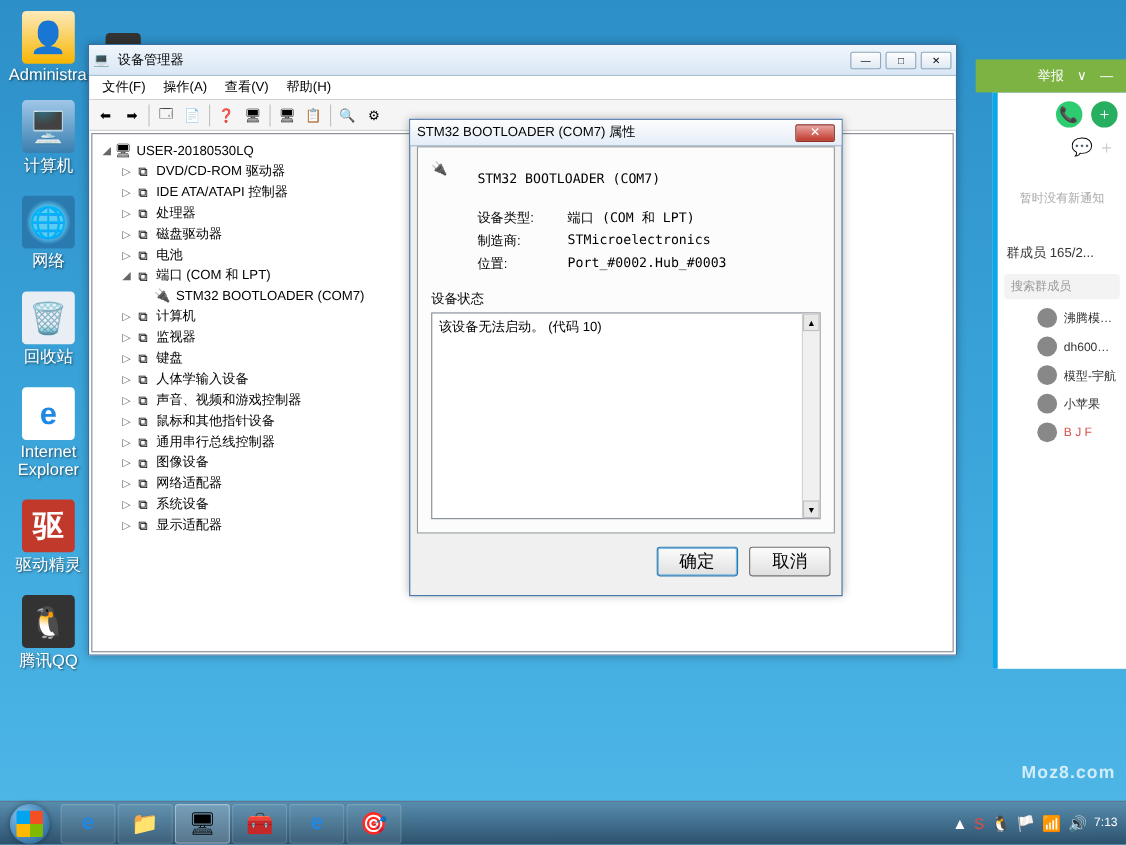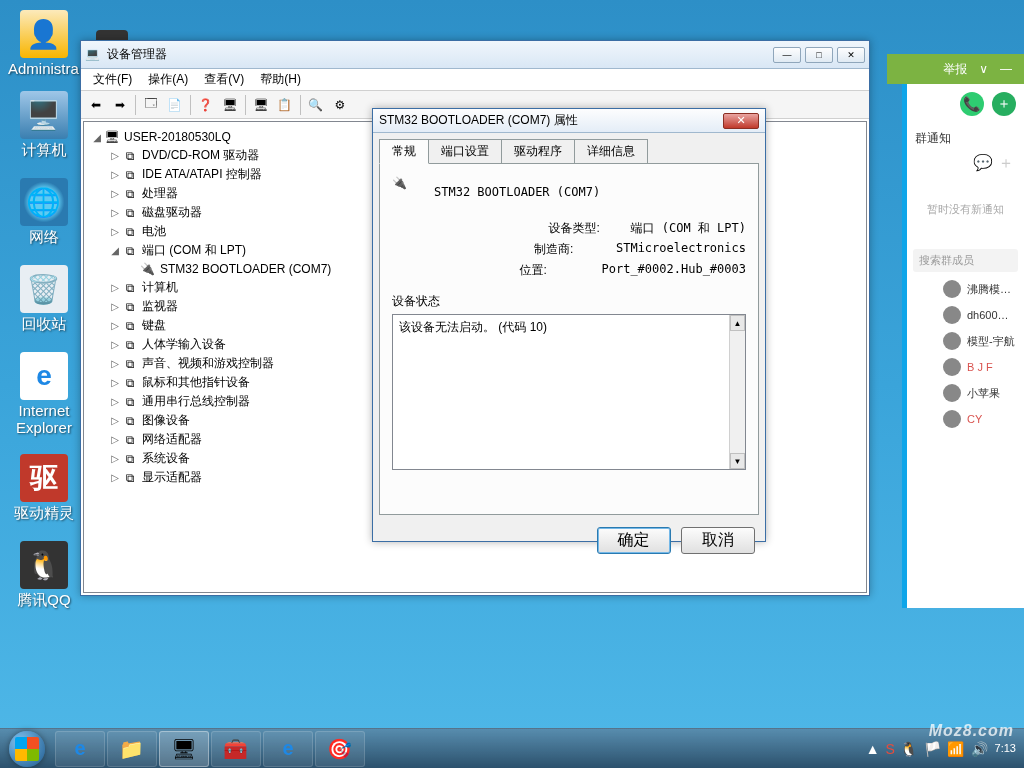--- a/index.html
+++ b/index.html
@@ -36,25 +36,25 @@
 .props { position: absolute; top: 108px; left: 372px; width: 394px; height: 434px; background: #f0f0f0; border: 1px solid #3b6ea5; box-shadow: 0 0 8px rgba(0,0,0,.3); }
 .props .ptitle { height: 24px; background: linear-gradient(#fdfdfe,#e4edf7); display: flex; align-items: center; font-size: 12px; padding: 0 6px; border-bottom: 1px solid #a0b8ce; }
 .props .ptitle .pt { flex: 1; }
 .props .closebtn { width: 36px; height: 16px; background: linear-gradient(#e9a4a1,#c0392b); border: 1px solid #8b2e23; border-radius: 2px; color: #fff; font-size: 11px; display: flex; align-items: center; justify-content: center; cursor: pointer; }
 .props .tabs { display: flex; margin: 6px 6px 0; font-size: 12px; }
 .props .tab { padding: 3px 12px; border: 1px solid #919b9c; border-bottom: none; background: #f0f0f0; margin-right: -1px; cursor: pointer; position: relative; }
 .props .tab.active { background: #fcfcfc; border-bottom: 1px solid #fcfcfc; margin-bottom: -1px; z-index: 2; }
 .props .panel { margin: 0 6px 6px; border: 1px solid #919b9c; background: #fcfcfc; height: 352px; padding: 12px; font-size: 12px; }
 .props .devrow { display: flex; align-items: center; margin-bottom: 12px; }
 .props .devico { width: 32px; height: 32px; margin-right: 10px; }
-.props .kv { display: flex; margin: 4px 0 4px 42px; justify-content: flex-end; }
+.props .kv { display: flex; margin: 4px 0 4px 42px; }
 .props .kv .k { width: 82px; }
 .props .status-group { margin-top: 14px; }
 .props .status-label { margin-bottom: 4px; }
-.props .status-box { width: 100%; height: 156px; border: 1px solid #828790; background: #fff; padding: 4px 6px; font-size: 12px; position: relative; }
+.props .status-box { width: 100%; height: 188px; border: 1px solid #828790; background: #fff; padding: 4px 6px; font-size: 12px; position: relative; }
 .props .status-box .scroll { position: absolute; right: 0; top: 0; bottom: 0; width: 16px; background: #f0f0f0; border-left: 1px solid #d0d0d0; display: flex; flex-direction: column; }
 .props .status-box .sbtn { height: 16px; border: 1px solid #c0c0c0; background: #e8e8e8; font-size: 8px; display: flex; align-items: center; justify-content: center; }
 .props .status-box .strack { flex: 1; }
 .props .btns { text-align: right; padding: 6px 10px; }
 .props .pbtn { padding: 2px 20px; font-size: 16px; border: 1px solid #707070; background: linear-gradient(#fcfcfc,#e0e0e0); border-radius: 3px; margin-left: 6px; cursor: pointer; }
 .props .pbtn.primary { border-color: #2a7ab0; box-shadow: 0 0 0 1px #74b8e8 inset; }
 
 
 .qq { position: absolute; top: 84px; right: 0; width: 122px; height: 524px; background: #fff; border-left: 5px solid #0ea5e9; font-size: 12px; }
 .qq .qqtop { height: 30px; background: #7cb342; display: flex; align-items: center; justify-content: flex-end; padding: 0 6px; color: #fff; position: absolute; top: -30px; left: -20px; right: 0; }
@@ -74,21 +74,21 @@
 .start { width: 54px; height: 40px; display: flex; align-items: center; justify-content: center; cursor: pointer; }
 .orb { width: 36px; height: 36px; border-radius: 18px; background: radial-gradient(circle at 30% 30%, #7ec0ee, #1e5a8e); box-shadow: 0 0 6px rgba(0,0,0,.4); position: relative; }
 .orb::after { content: ""; position: absolute; inset: 6px; background: conic-gradient(#f25022 0 25%, #7fba00 25% 50%, #ffb900 50% 75%, #00a4ef 75% 100%); border-radius: 2px; }
 .tb-app { width: 50px; height: 36px; margin: 0 1px; border: 1px solid rgba(255,255,255,.15); border-radius: 3px; background: rgba(255,255,255,.08); display: flex; align-items: center; justify-content: center; font-size: 20px; cursor: pointer; }
 .tb-app.active { background: rgba(255,255,255,.2); border-color: rgba(255,255,255,.35); }
 .tray { margin-left: auto; display: flex; align-items: center; gap: 6px; padding: 0 8px; font-size: 11px; color: #fff; height: 100%; }
 .tray .tico { cursor: pointer; font-size: 14px; }
 .tray .clock { text-align: center; line-height: 1.2; }
 
 
-.wm { position: absolute; right: 10px; bottom: 28px; color: rgba(255,255,255,.75); font-size: 16px; font-style: italic; font-weight: bold; letter-spacing: 1px; }
+.wm { position: absolute; right: 10px; bottom: 56px; color: rgba(255,255,255,.75); font-size: 16px; font-weight: bold; letter-spacing: 1px; }
 
 
 .ico-computer { background: linear-gradient(#9fc7e8,#3a7fb0); border-radius: 3px; }
 .ico-network  { background: radial-gradient(circle,#5ecbf2 40%,#2a7ab0 60%); border-radius: 50%; }
 .ico-recycle  { background: #e8eef3; border-radius: 6px; }
 .ico-ie       { background: #fff; border-radius: 50%; }
 .ico-red      { background: #c0392b; color: #fff; font-weight: bold; }
 .ico-qq       { background: #333; border-radius: 50%; }
 .ico-folder   { background: linear-gradient(#fceabb,#f8b500); border-radius: 4px; }
 .ico-dark     { background: #333; }
@@ -265,26 +265,20 @@
         </div>
     </div>
   </div>
 </div>
 
 <div class="props">
   <div class="ptitle">
     <span class="pt">STM32  BOOTLOADER (COM7) 属性</span>
     <div class="closebtn">✕</div>
   </div>
-  <div class="tabs">
-    <div class="tab active">常规</div>
-    <div class="tab">端口设置</div>
-    <div class="tab">驱动程序</div>
-    <div class="tab">详细信息</div>
-  </div>
   <div class="panel">
     <div class="devrow">
       <div class="devico">🔌</div>
       <div style="font-family:SimSun,monospace">STM32  BOOTLOADER (COM7)</div>
     </div>
     <div class="kv">
         <span class="k">设备类型:</span>
         <span style="font-family:SimSun,monospace">端口 (COM 和 LPT)</span>
       </div>
     <div class="kv">
@@ -316,48 +310,44 @@
 <div class="qq">
   <div class="qqtop">
     <span class="qb">举报</span>
     <span class="qb">∨</span>
     <span class="qb">—</span>
   </div>
   <div class="qicons">
     <div class="qico" style="background:#2ecc71">📞</div>
     <div class="qico" style="background:#27ae60">＋</div>
   </div>
-  <div class="gh">群通知</div>
   <div style="text-align:right;padding:0 10px;color:#ccc;font-size:16px">💬 ＋</div>
   <div class="empty">暂时没有新通知</div>
+  <div class="gh">群成员 165/2...</div>
   <div class="search"><span>搜索群成员</span></div>
   <div id="members">
       <div class="member">
         <div class="av"></div>
         <div class="nm">沸腾模型-烽哥</div>
       </div>
       <div class="member">
         <div class="av"></div>
         <div class="nm">dh600穿云</div>
       </div>
       <div class="member">
         <div class="av"></div>
         <div class="nm">模型-宇航</div>
       </div>
+      <div class="member">
+        <div class="av"></div>
+        <div class="nm">小苹果</div>
+      </div>
       <div class="member red">
         <div class="av"></div>
         <div class="nm">B J F</div>
-      </div>
-      <div class="member">
-        <div class="av"></div>
-        <div class="nm">小苹果</div>
-      </div>
-      <div class="member red">
-        <div class="av"></div>
-        <div class="nm">CY</div>
       </div>
     </div>
 </div>
 
 <div class="taskbar">
   <div class="start">
       <div class="orb"></div>
     </div>
   <div class="tb-app">
       <span style="color:#1e88e5;font-weight:bold">e</span>

